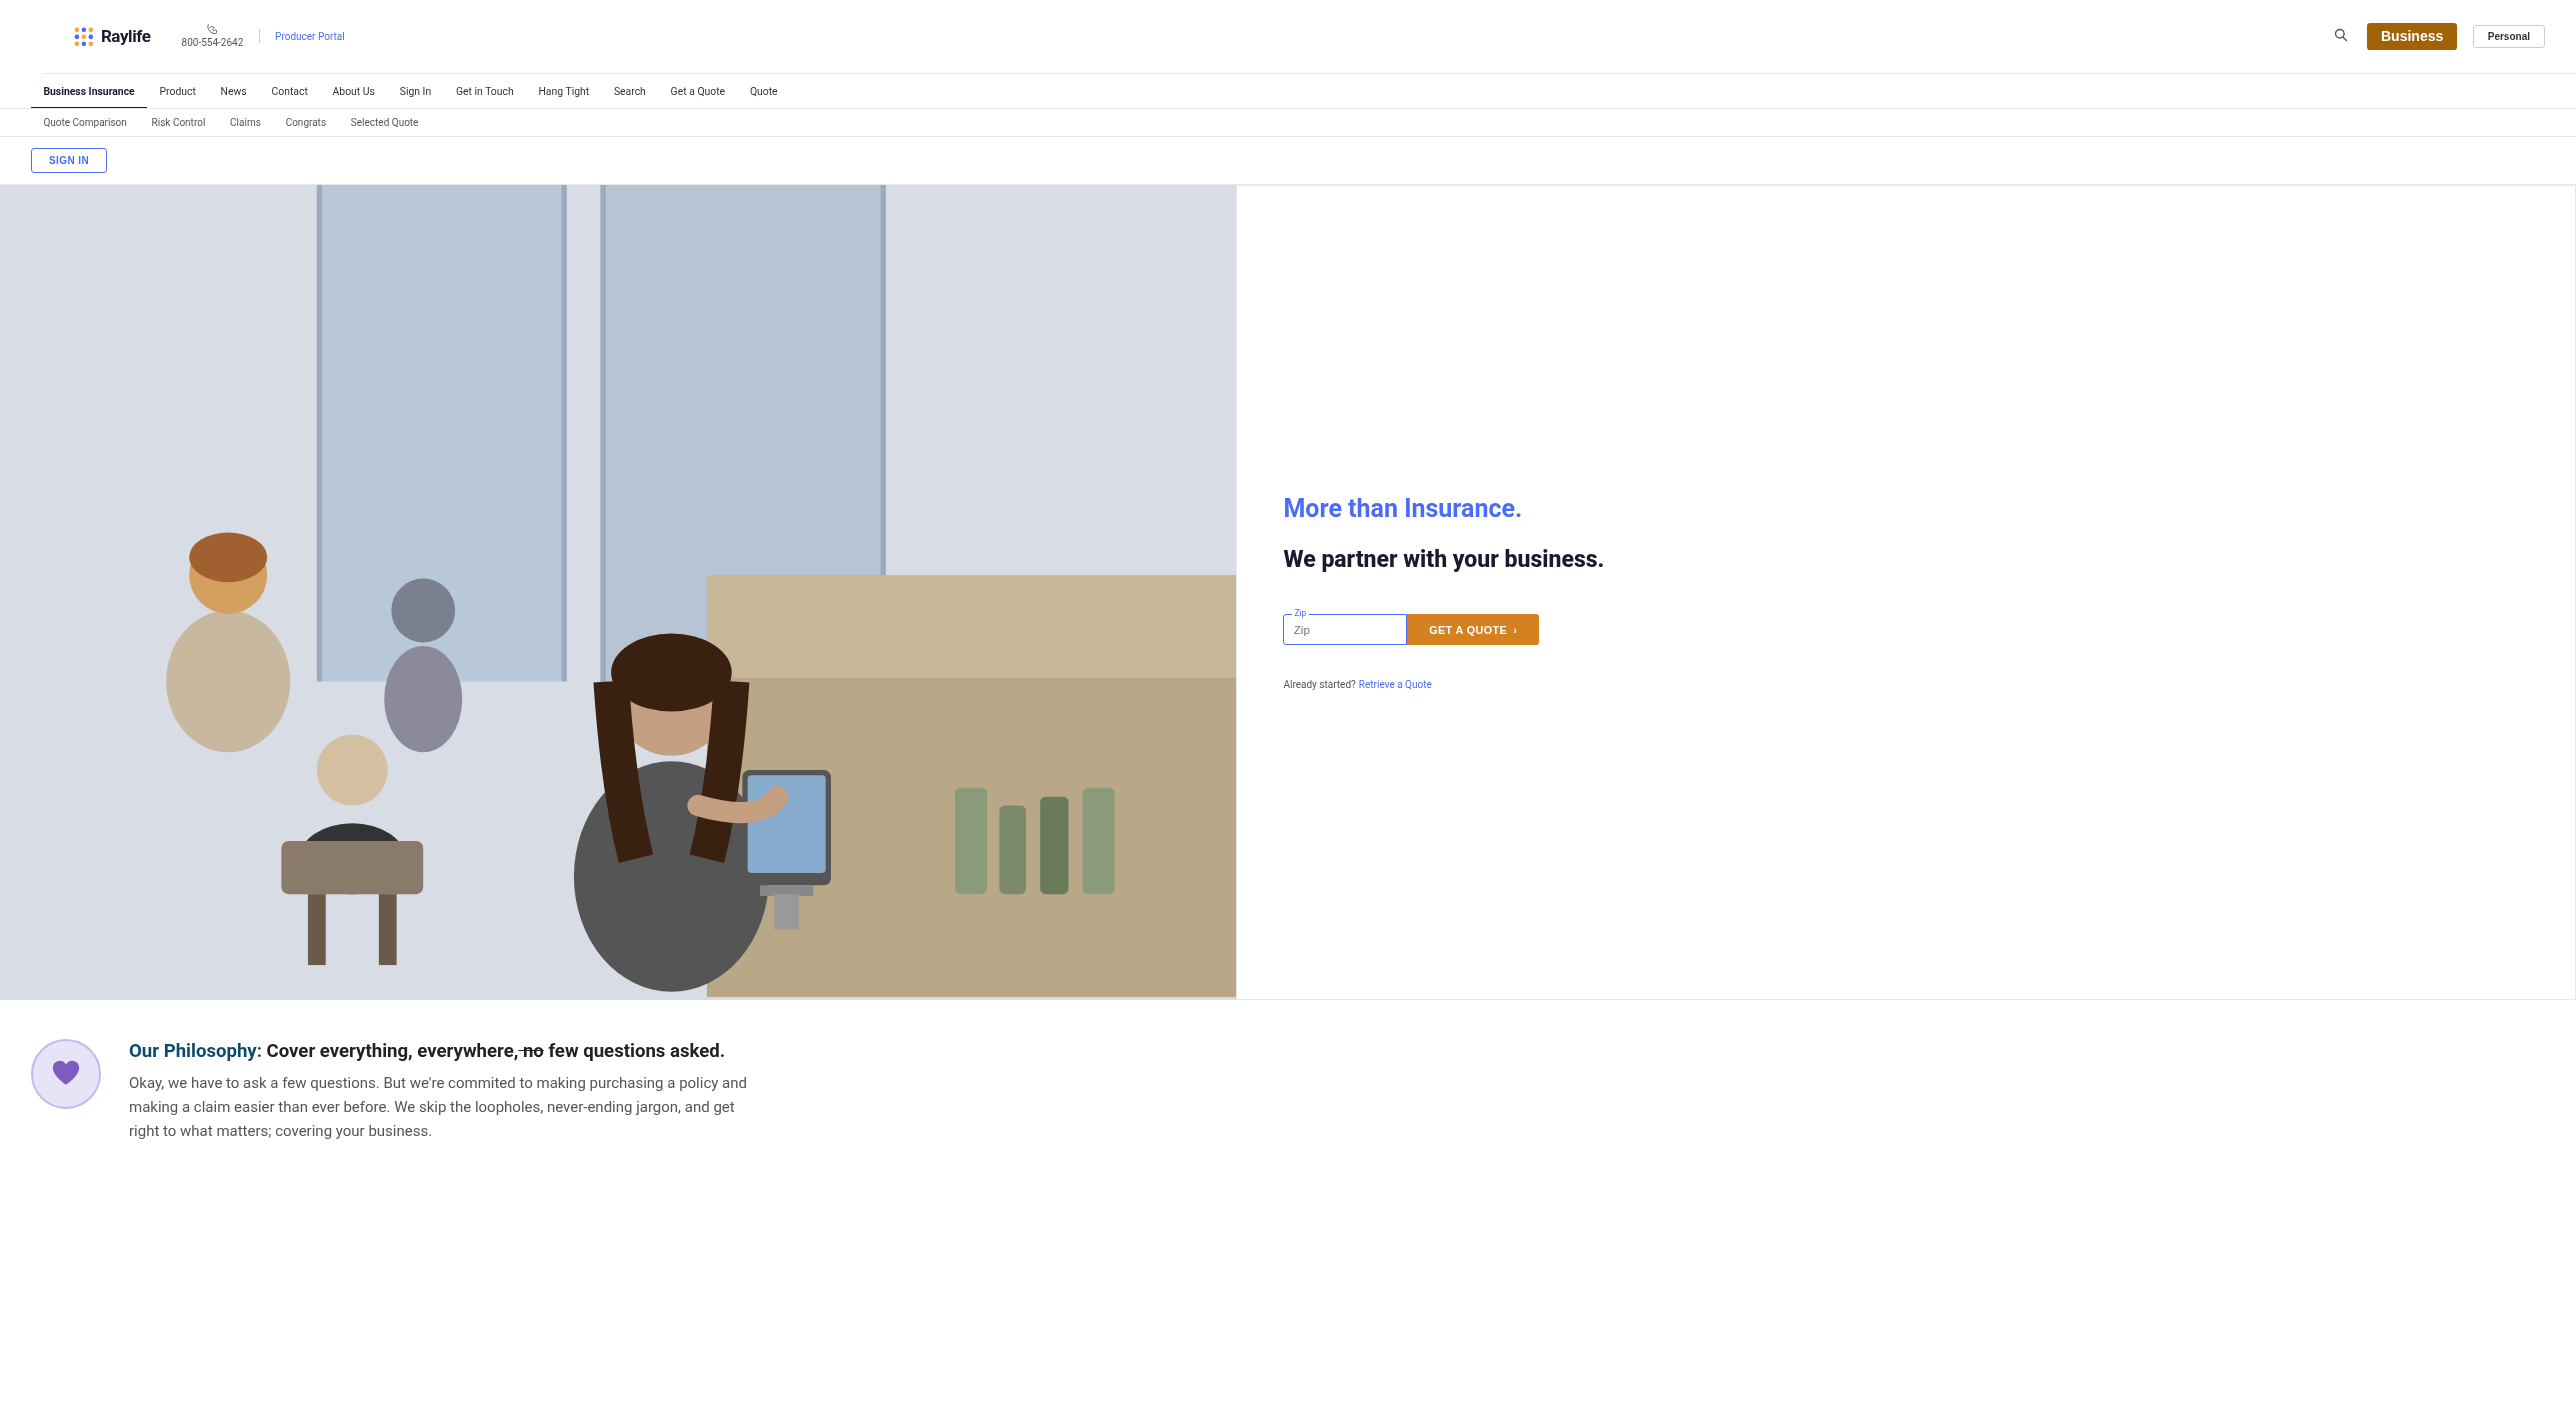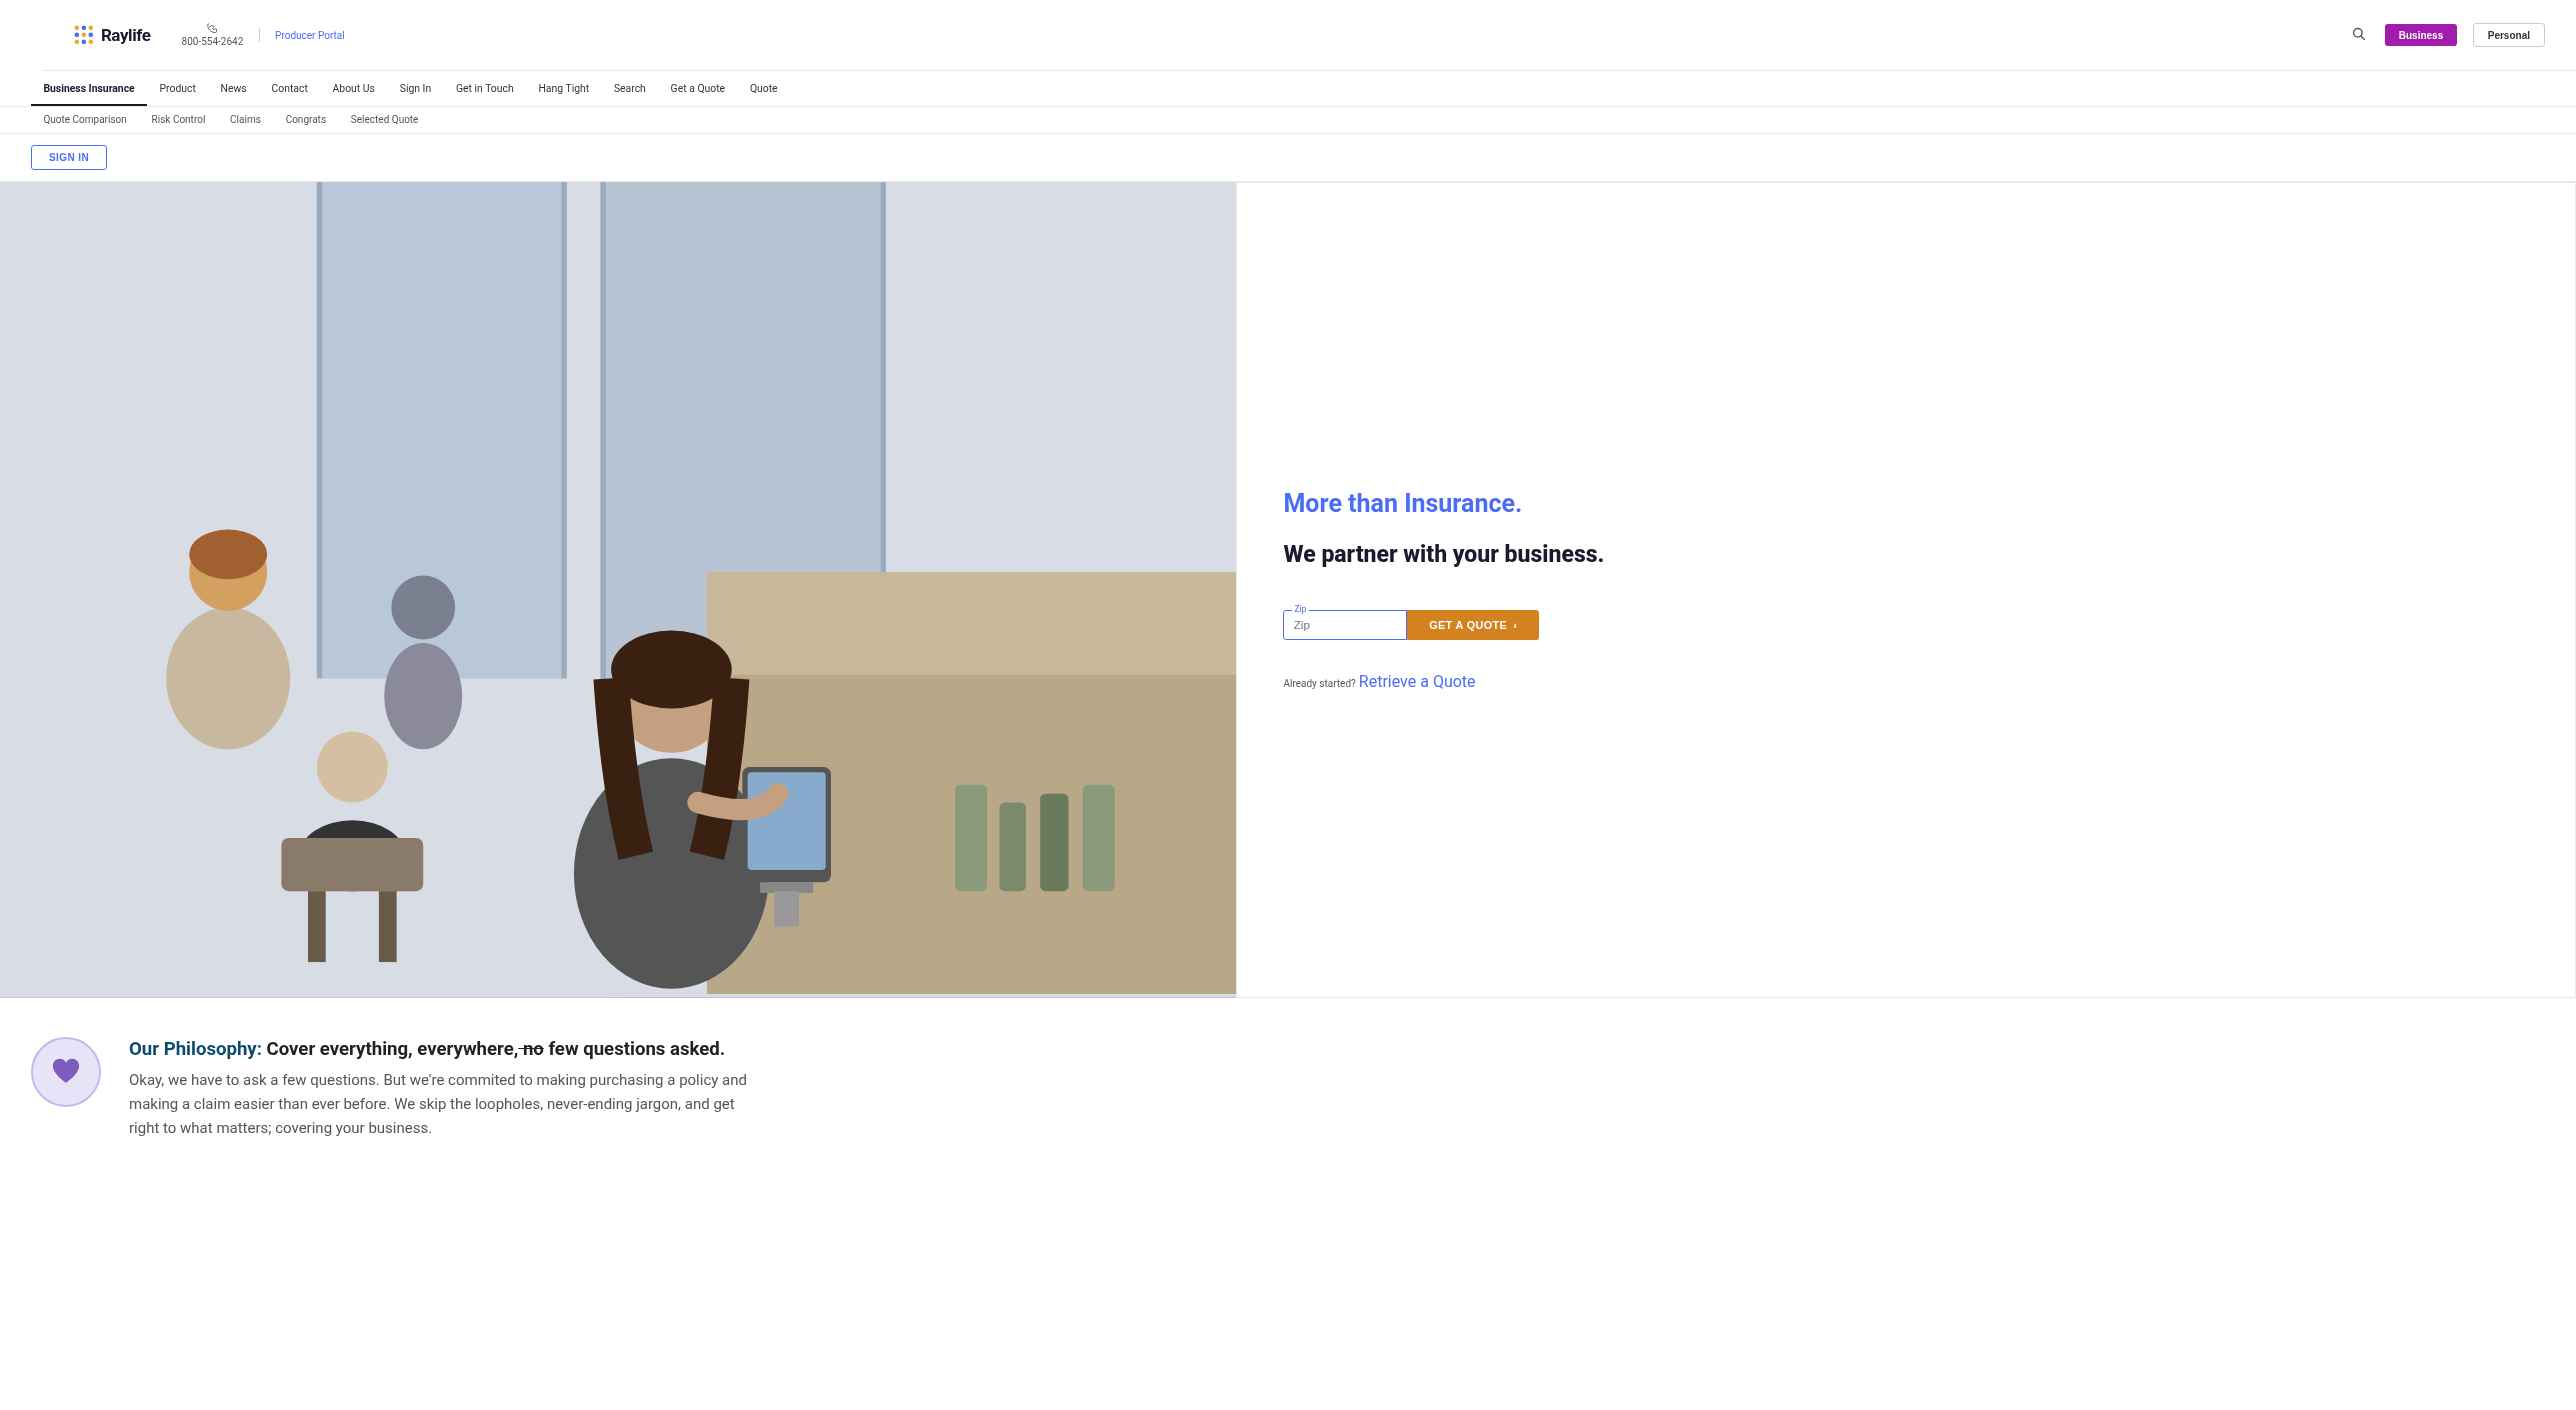--- a/index.html
+++ b/index.html
@@ -51,26 +51,26 @@
     }
     .spacer { flex: 1; }
     .search-icon-btn {
       background: none;
       border: none;
       cursor: pointer;
       padding: 3.1px;
       color: #555;
     }
     .btn-business {
-      background: #a21caf;
+      background: #a16207;
       color: #fff;
       border: none;
       border-radius: 3.1px;
       padding: 5.4px 14px;
-      font-size: 10px;
+      font-size: 14px;
       font-weight: 600;
       cursor: pointer;
     }
     .btn-personal {
       background: #fff;
       color: #333;
       border: 0.8px solid #ccc;
       border-radius: 3.1px;
       padding: 5.4px 14px;
       font-size: 10px;
@@ -237,21 +237,21 @@
       align-items: center;
       gap: 6.2px;
     }
     .already-started {
       font-size: 10px;
       color: #555;
     }
     .retrieve-link {
       color: #4a6cf7;
       text-decoration: none;
-      font-size: 16px;
+      font-size: 10px;
     }
 
     
     .philosophy {
       padding: 39px 31px;
       display: flex;
       align-items: flex-start;
       gap: 28px;
       background: #fff;
     }

